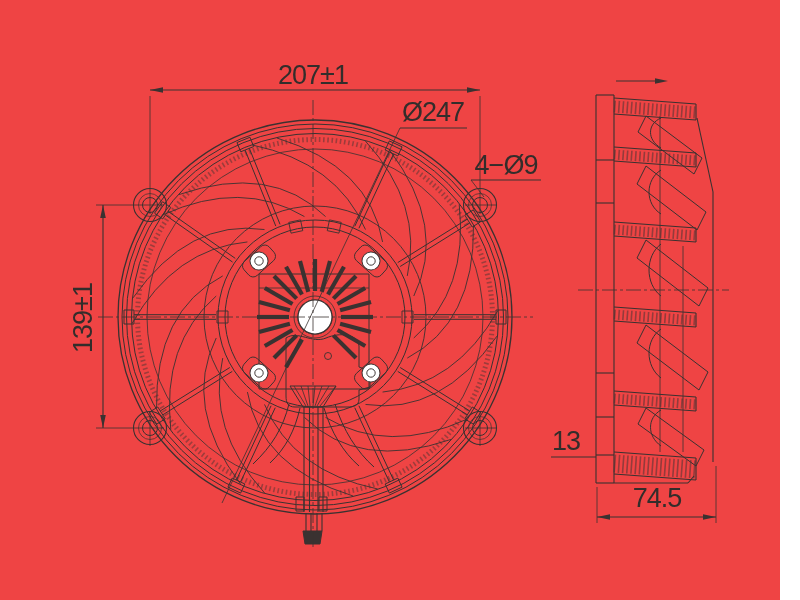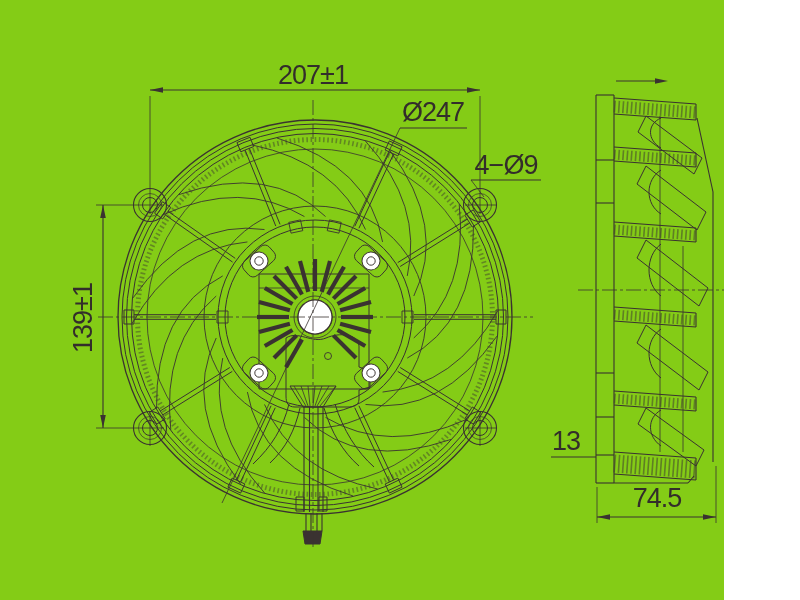--- a/index.html
+++ b/index.html
@@ -1,16 +1,16 @@
 <!DOCTYPE html>
 <html><head>
 <meta charset="utf-8">
 <style>
   html,body{margin:0;padding:0;background:#fff;}
-  .canvas{position:relative;width:724px;height:600px;background:#84cc16;overflow:hidden;
+  .canvas{position:relative;width:780px;height:600px;background:#ef4444;overflow:hidden;
           font-family:"Liberation Sans", sans-serif;}
   svg text{font-family:"Liberation Sans", sans-serif;font-size:27px;letter-spacing:-1px;}
 </style>
 </head>
 <body>
 
 <div class="canvas">
   <svg id="dwg" width="800" height="600" viewBox="0 0 800 600">
     <g id="gen" fill="none">
         <circle cx="315" cy="317" r="197" stroke="#3a3231" stroke-width="1.3" fill="none"></circle>

